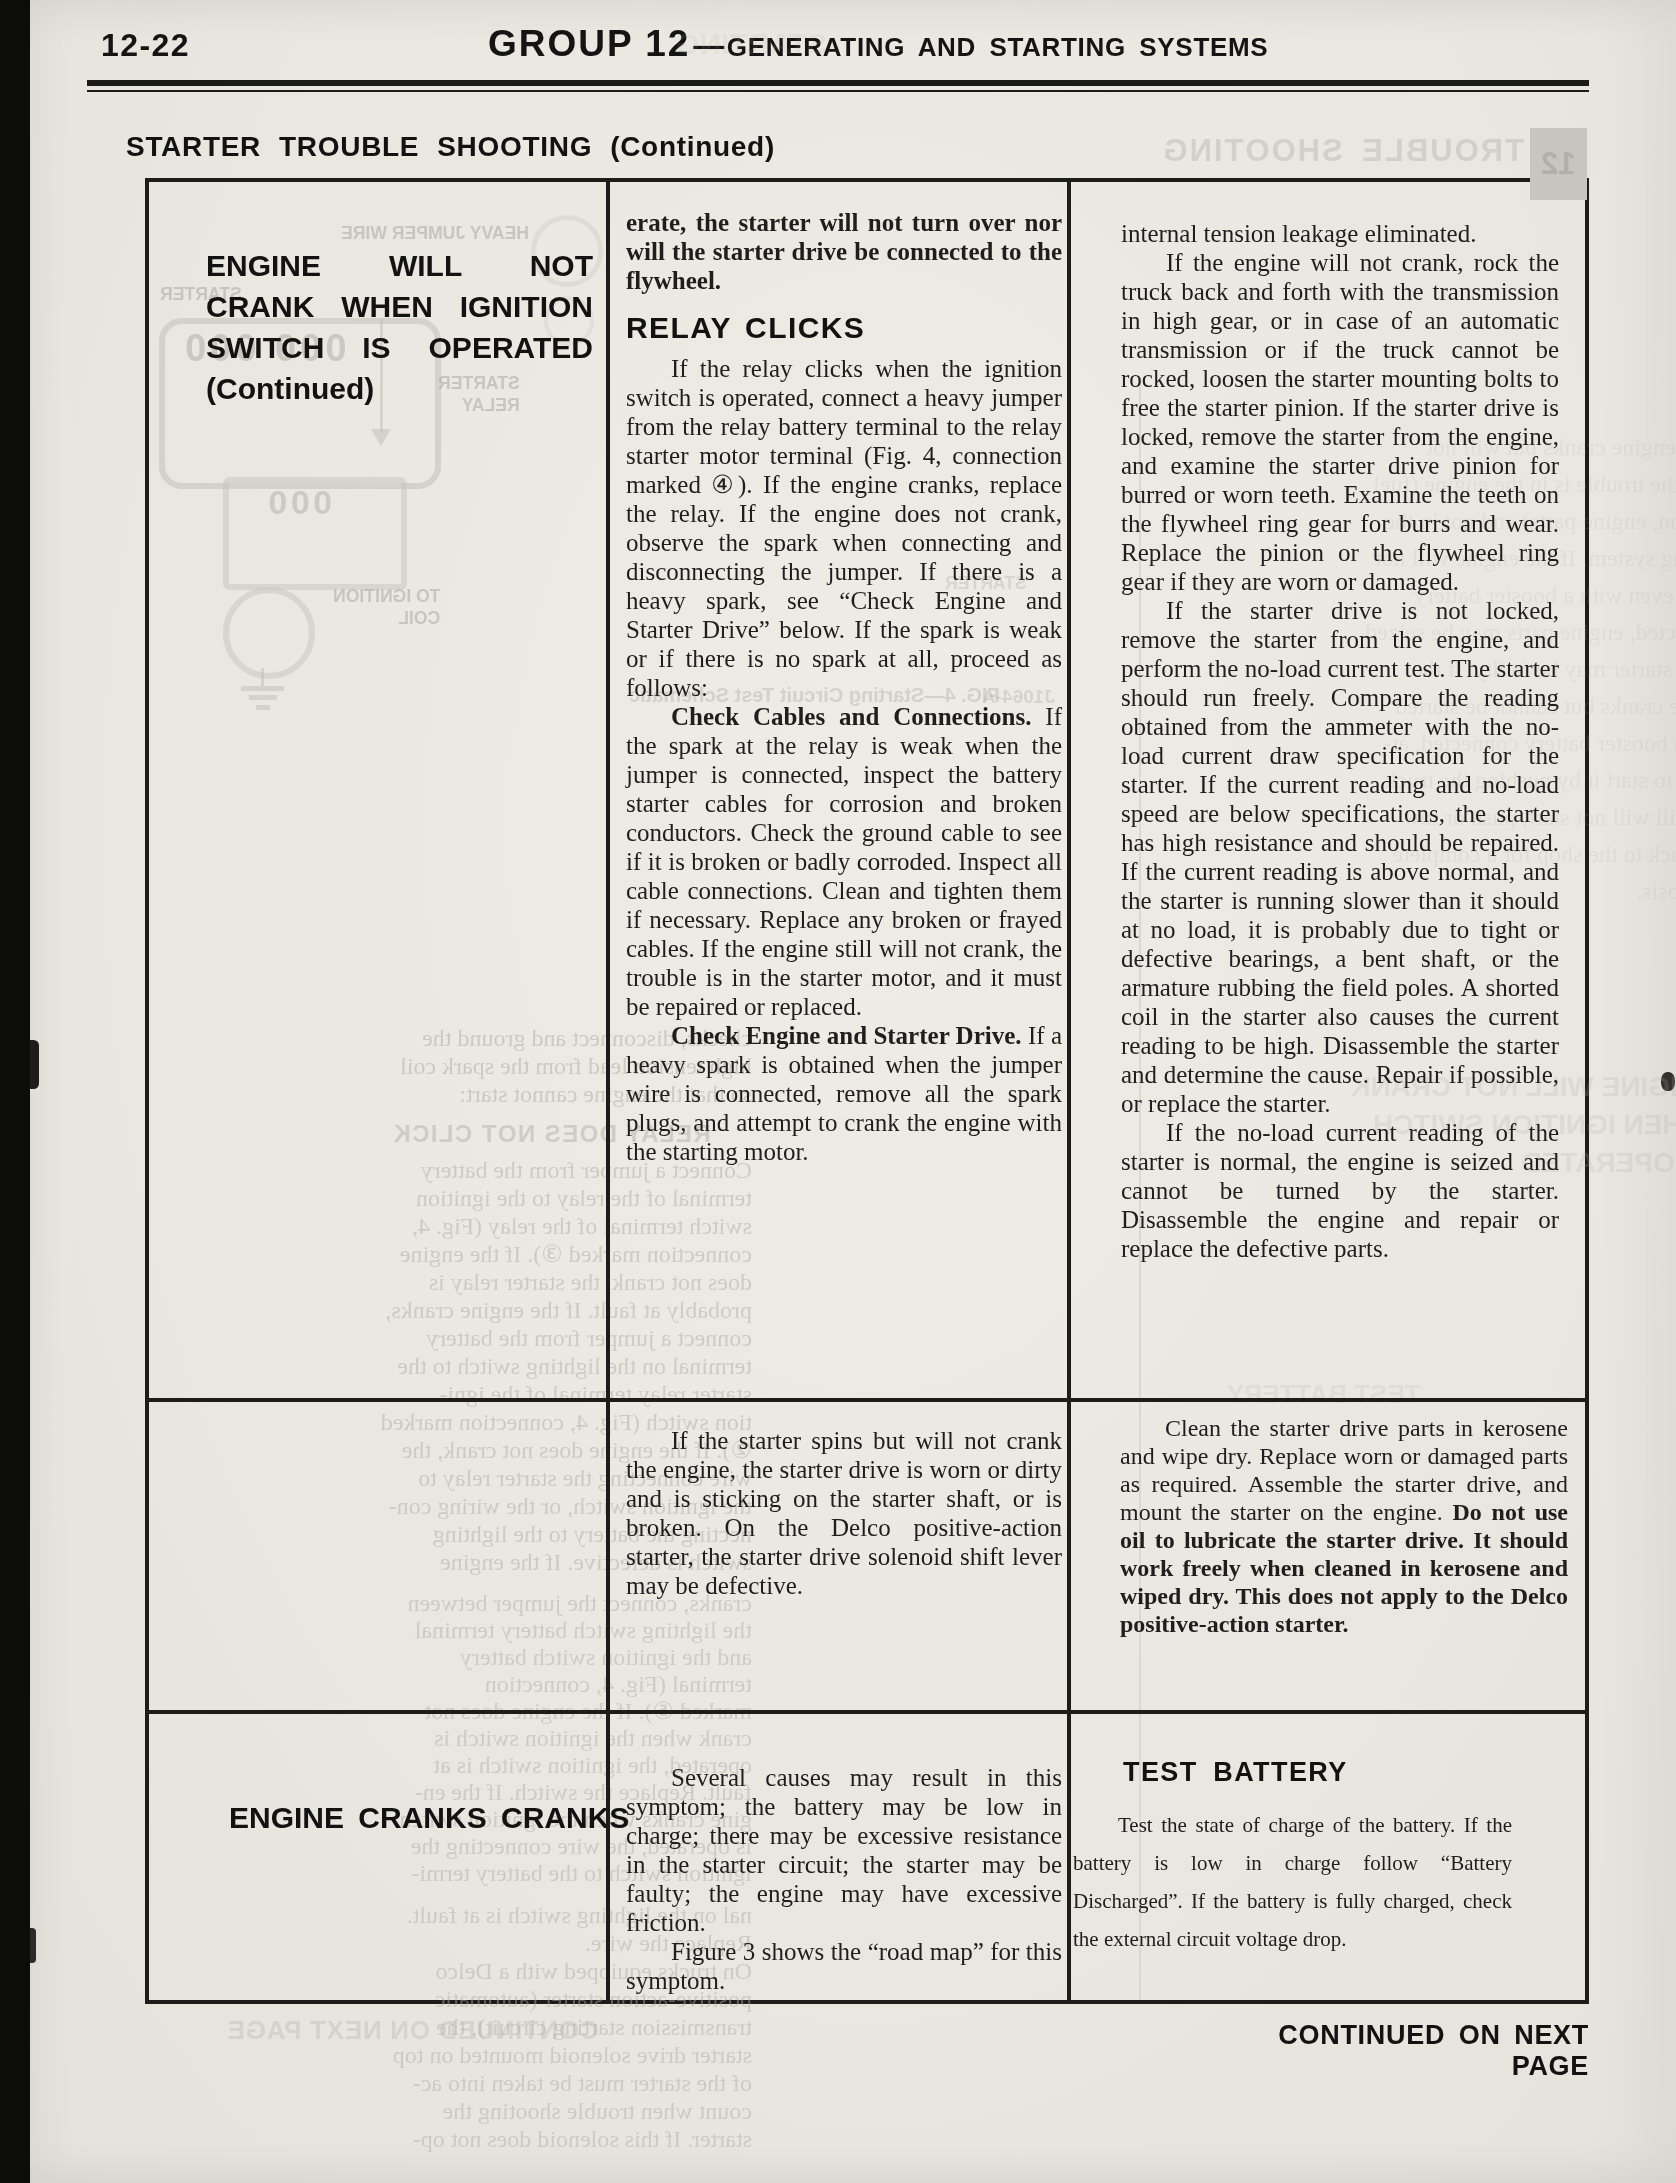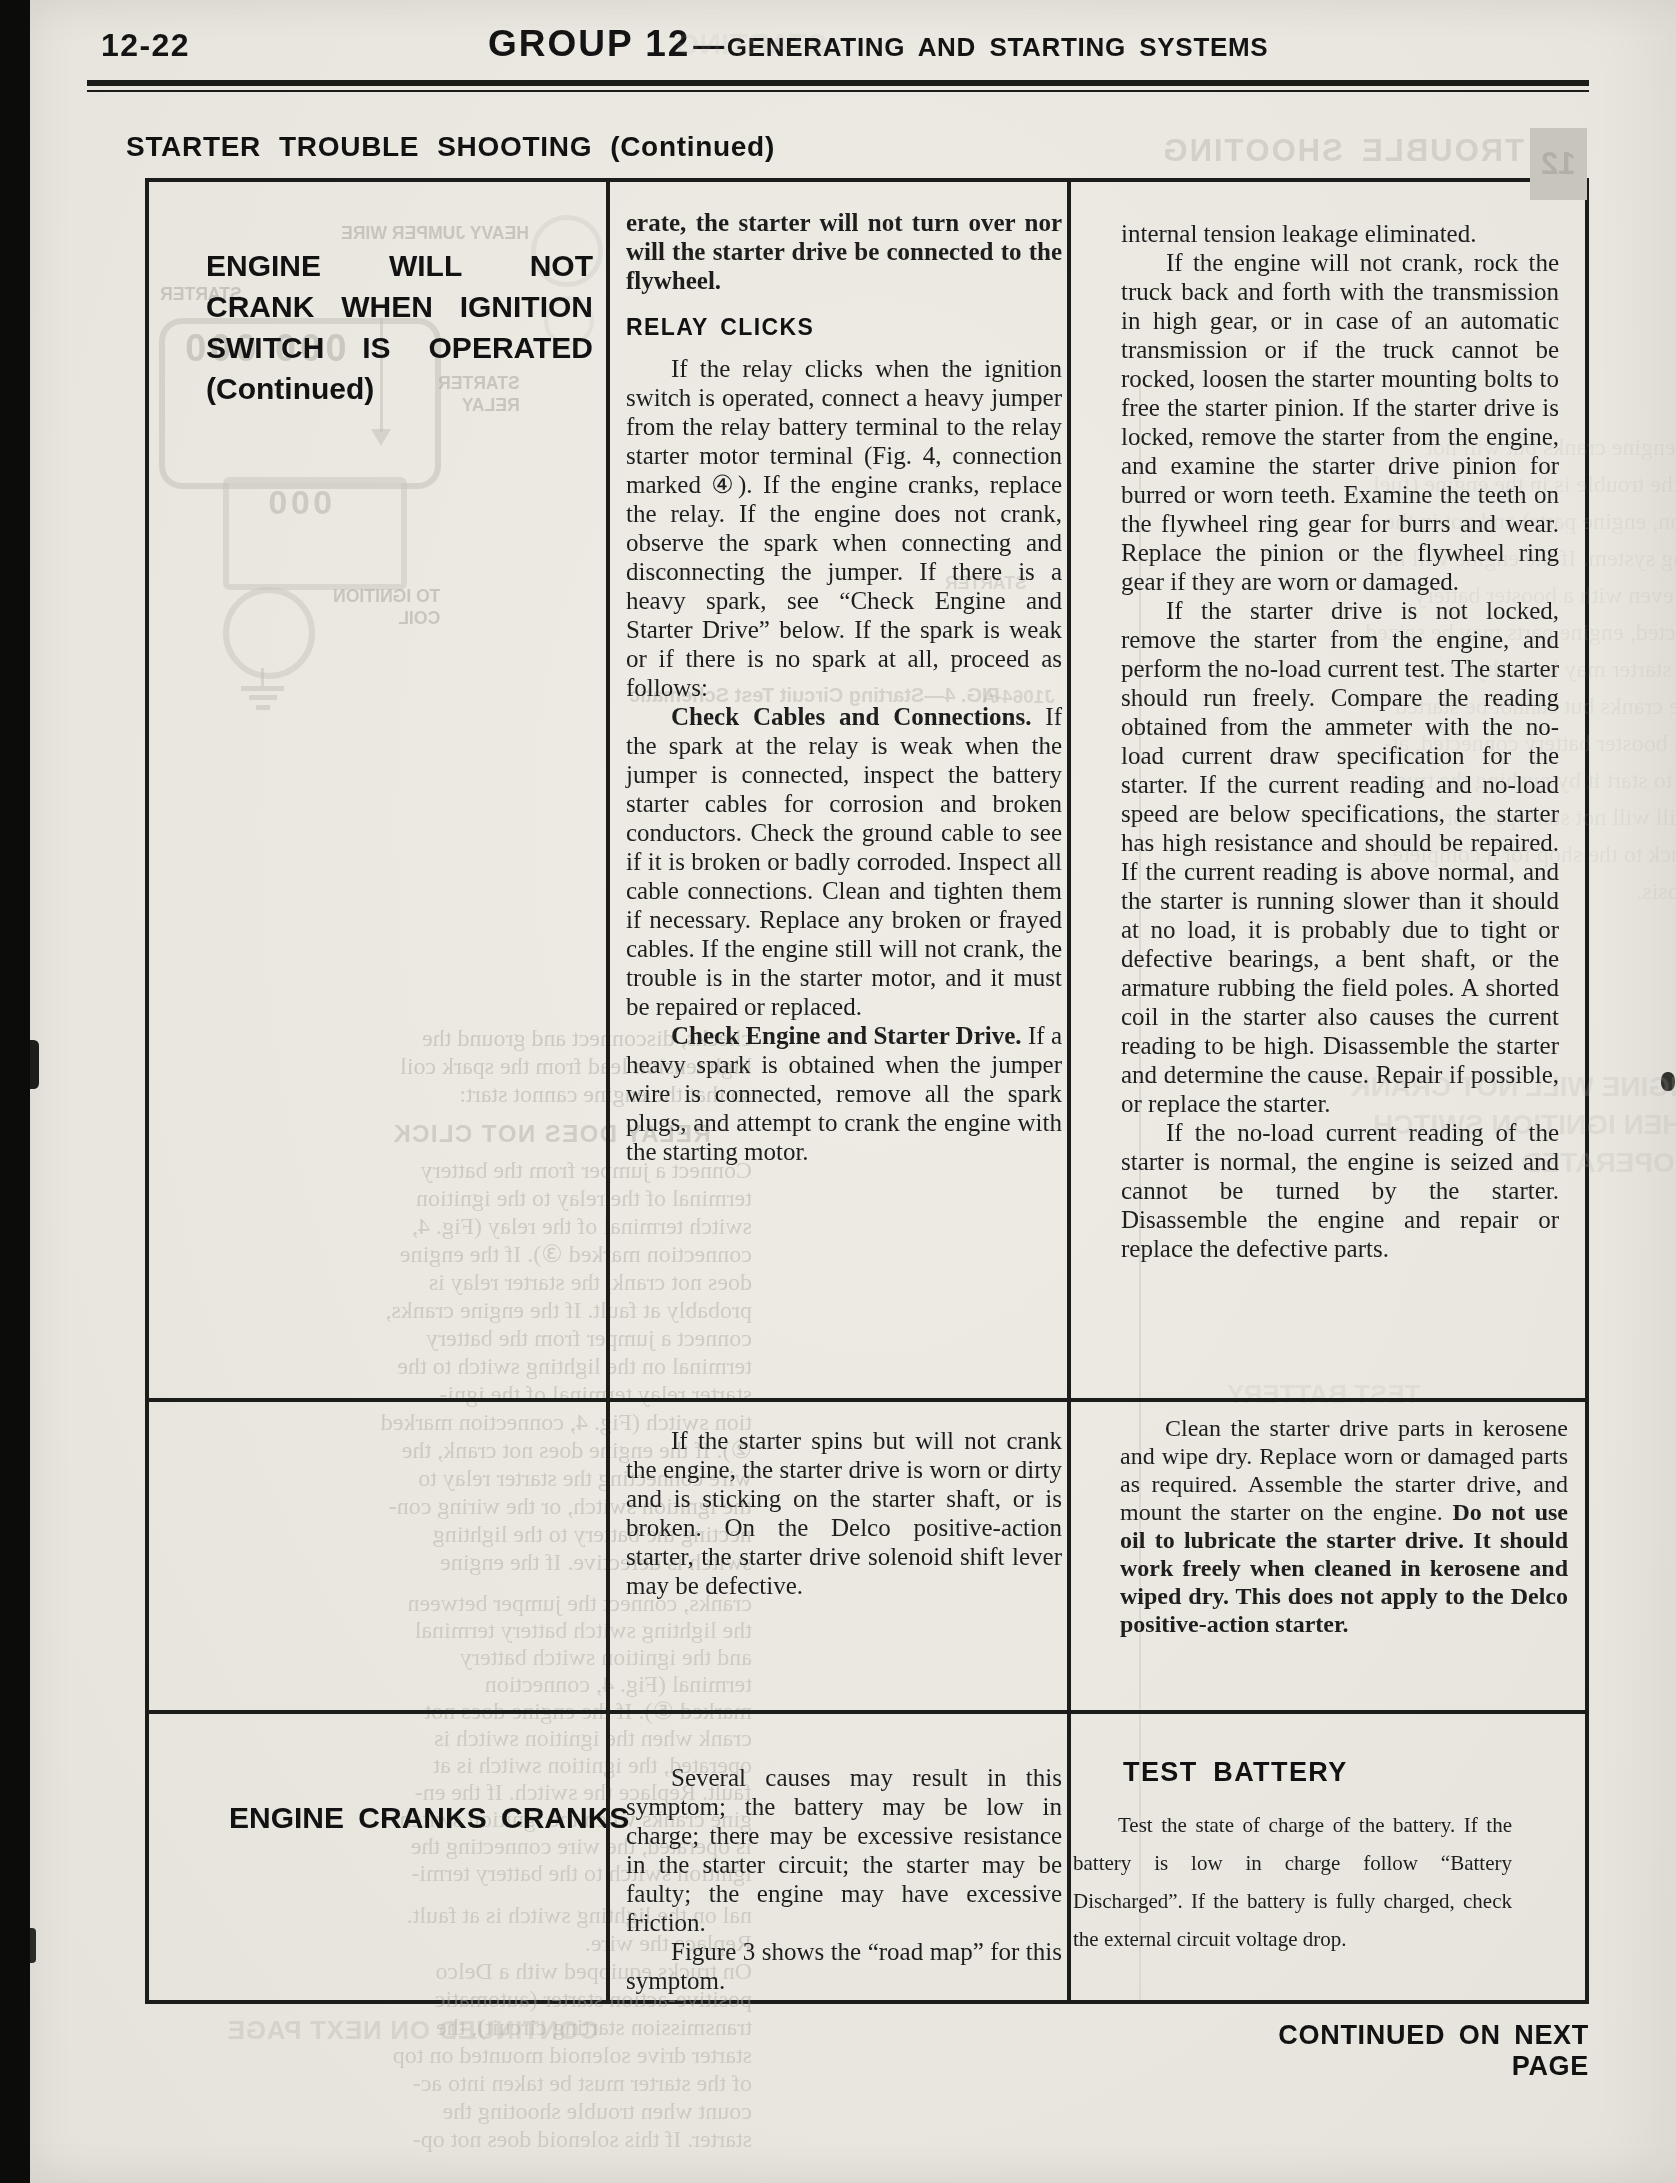--- a/index.html
+++ b/index.html
@@ -32,21 +32,21 @@
             border:4.7px solid #1c1c1b;box-sizing:border-box;}
   .vdiv{position:absolute;top:0;bottom:0;width:4px;background:#1c1c1b;z-index:3;}
   .hdiv{position:absolute;left:0;right:0;height:4px;background:#1c1c1b;z-index:3;}
 
   .cell-heading{position:absolute;font-family:"Liberation Sans",sans-serif;font-weight:bold;
                 font-size:30px;line-height:41px;color:#121212;text-align:justify;word-spacing:6px;z-index:2;}
   .txt{position:absolute;font-size:25px;line-height:29px;text-align:justify;color:#1e1e1e;z-index:2;}
   .txt p{margin:0;}
   .ind{text-indent:45px;}
   .bold-serif{font-weight:bold;}
-  .ssub{font-family:"Liberation Sans",sans-serif;font-weight:bold;font-size:23px;
+  .ssub{font-family:"Liberation Sans",sans-serif;font-weight:bold;font-size:30px;
         letter-spacing:1.4px;word-spacing:4px;margin:17.6px 0 12px 0;text-align:left;text-indent:0;color:#121212;}
 
   .m1{left:477px;top:26px;width:436px;}
   .r1{left:972px;top:37px;width:438px;}
   .m2{left:477px;top:1244px;width:436px;}
   .r2{left:971px;top:1232px;width:448px;font-size:24px;line-height:28px;}
   .m3{left:477px;top:1581px;width:436px;}
   .r3sub{position:absolute;left:974px;top:1575px;font-size:27px;letter-spacing:1.4px;word-spacing:6.8px;color:#121212;z-index:2;}
   .r3p{left:924px;top:1624px;width:439px;font-size:21px;line-height:38px;}
   .h1{left:57px;top:43px;width:387px;margin-top:20px;}

